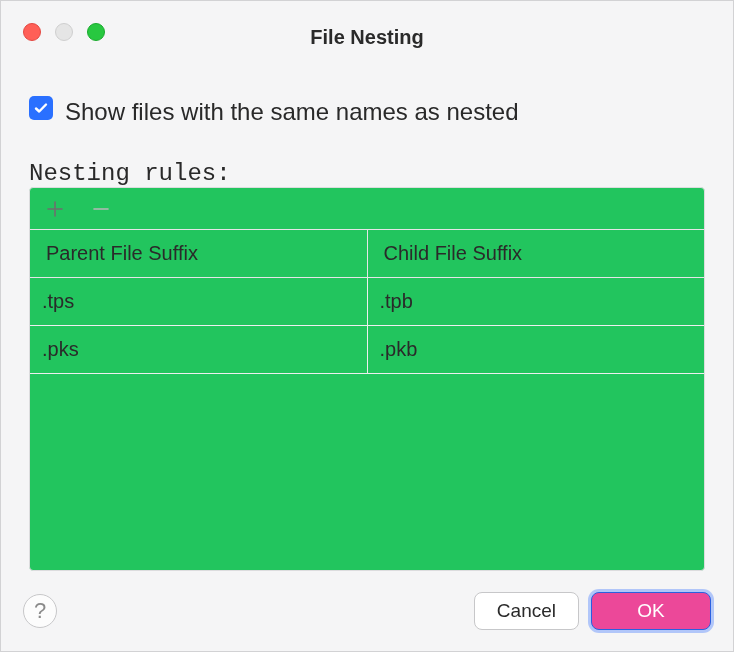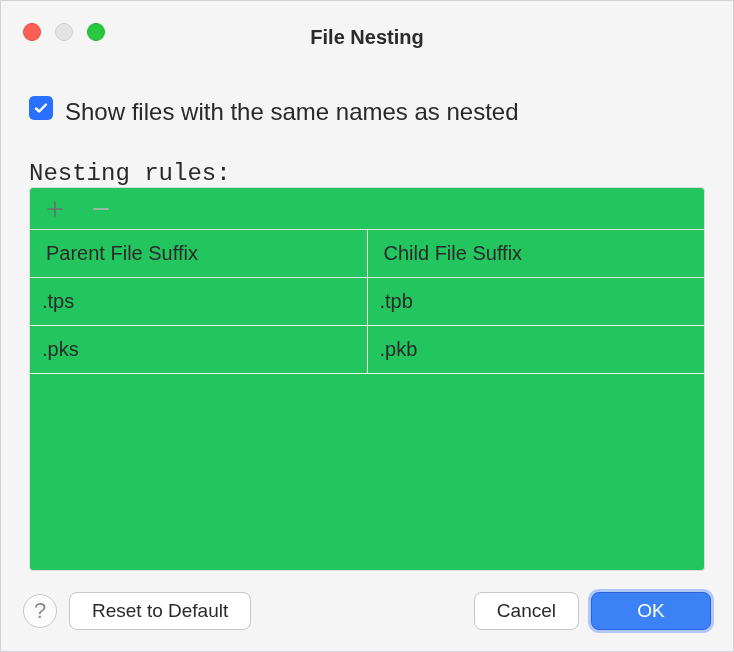--- a/index.html
+++ b/index.html
@@ -156,21 +156,21 @@
       border-radius: 8px;
       font-size: 19px;
       border: 1px solid #c7c7c9;
       background: #fff;
       color: #2a2a2a;
       display: flex;
       align-items: center;
       justify-content: center;
     }
     .btn-primary {
-      background: #3b82f6;
+      background: #ec4899;
       border: 1px solid #2a60e0;
       color: #fff;
       min-width: 120px;
       font-weight: 500;
       box-shadow: 0 0 0 3px rgba(51,112,255,0.35);
     }
     .spacer { flex: 1; }
   </style>
 </head>
 <body>
@@ -227,18 +227,17 @@
             <td>.pkb</td>
           </tr>
         </tbody>
       </table>
       <div class="table-filler"></div>
     </div>
   </div>
 
   <div class="footer">
     <div class="help-btn">?</div>
-    <div class="btn">Reset to Default</div>
     <div class="spacer"></div>
     <div class="btn">Cancel</div>
     <div class="btn btn-primary">OK</div>
   </div>
 </div>
 
 </body></html>

